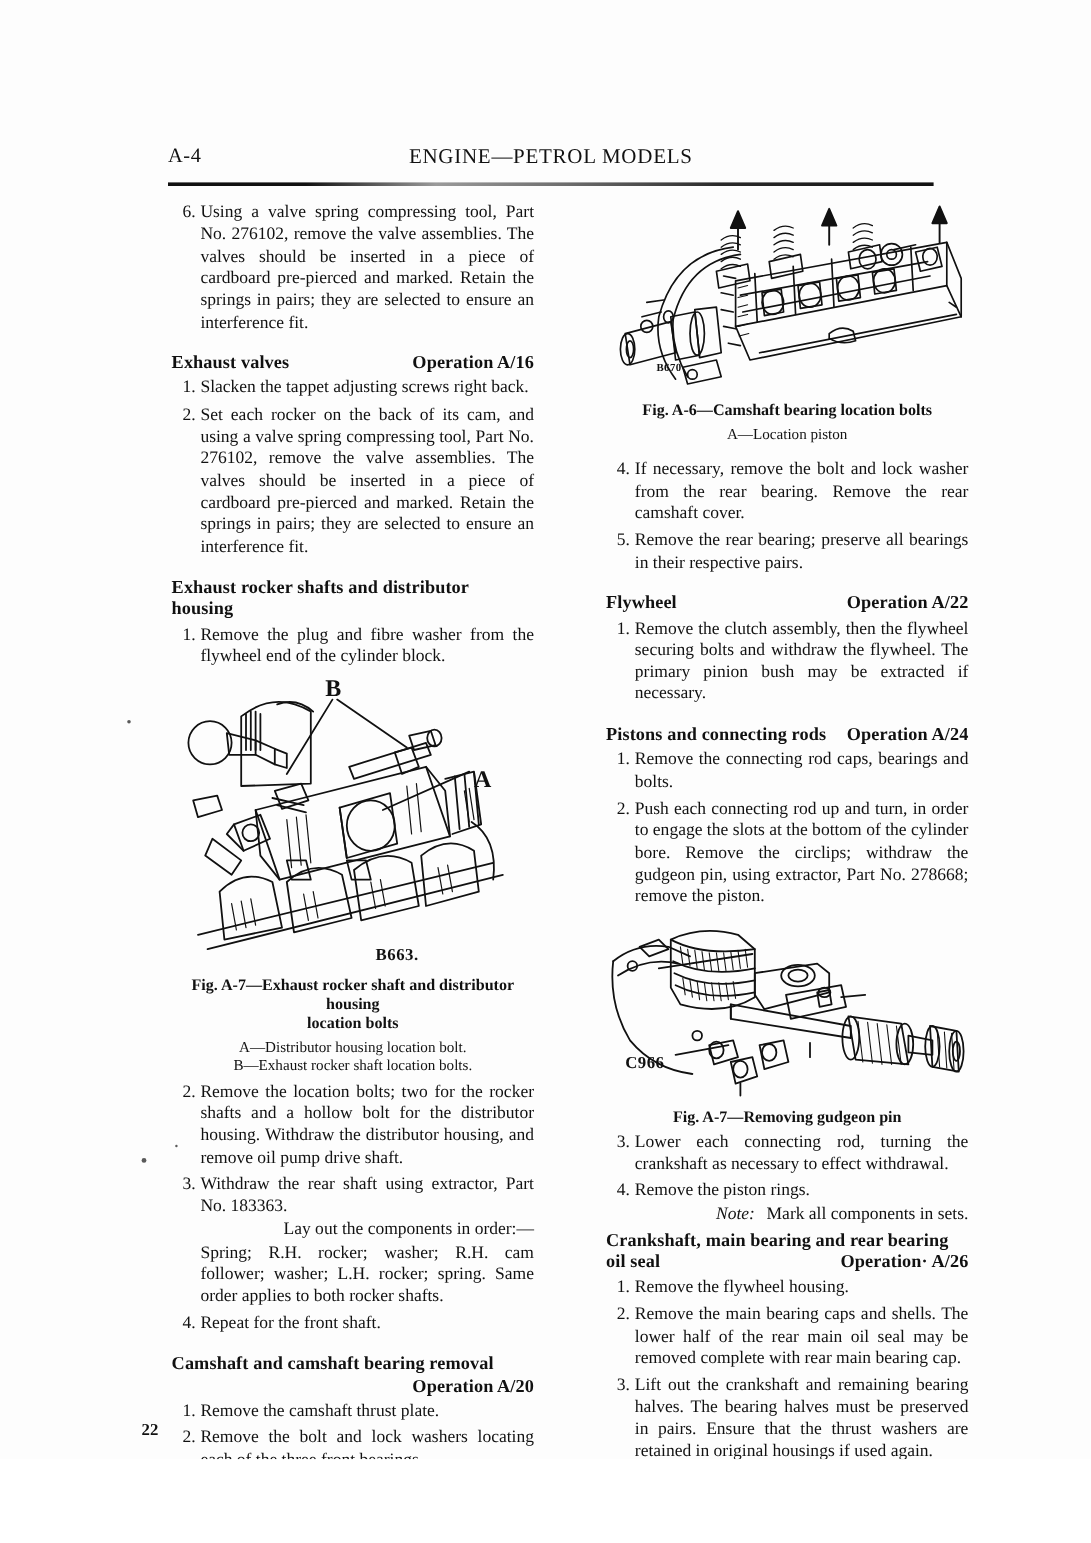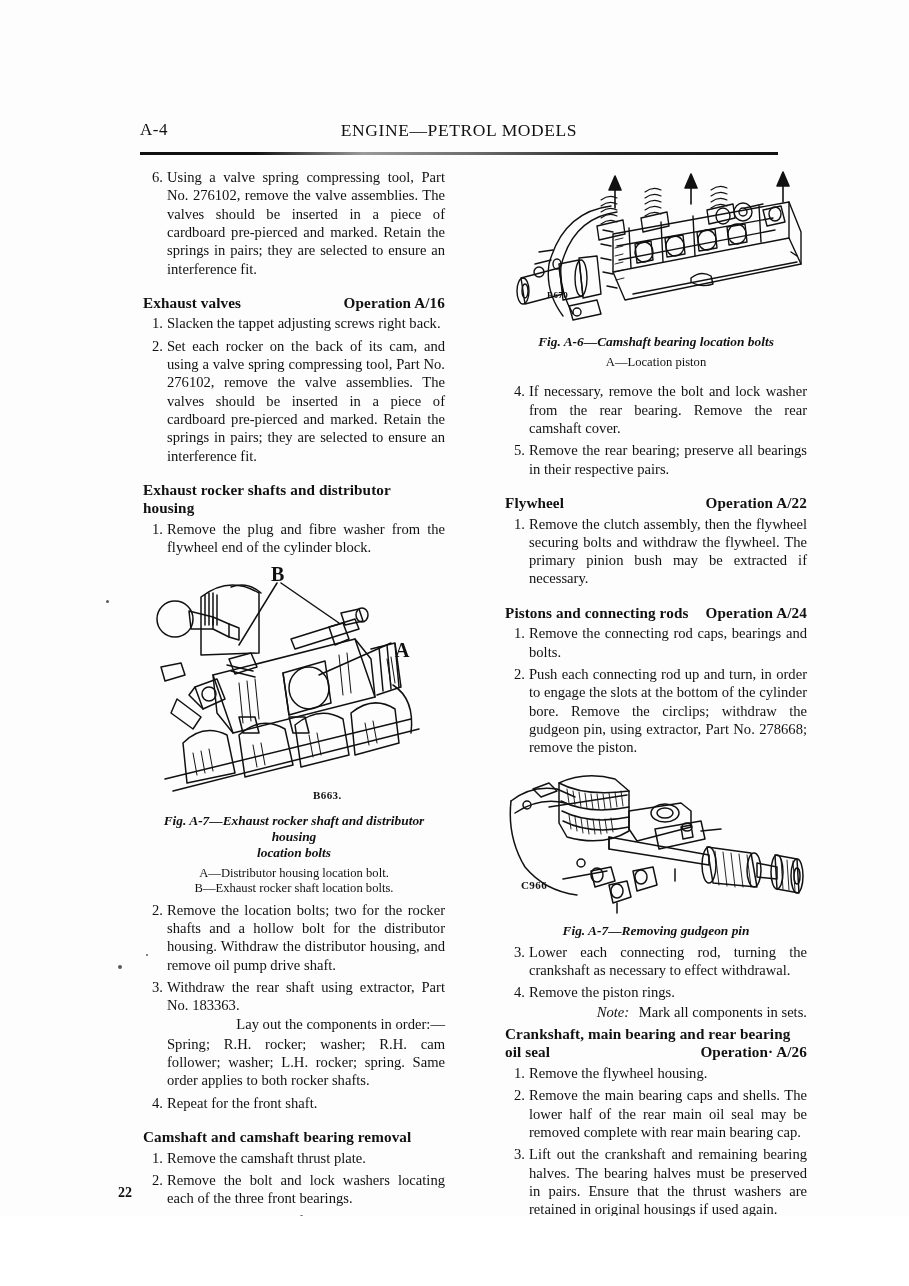--- a/index.html
+++ b/index.html
@@ -116,33 +116,32 @@
     width: 302px;
     background: transparent;
   }
   .figart svg { display: block; width: 100%; height: auto; }
   .figcap {
     font-weight: bold;
     font-size: 13.4px;
     line-height: 1.2;
     text-align: center;
     margin: 6px 0 0 0;
-    font-style: italic;
   }
   .figkey {
     font-size: 12.6px;
     line-height: 1.22;
     text-align: center;
     margin-top: 5px;
     font-weight: normal;
   }
   .figkey div { white-space: nowrap; }
   .figcode {
     position: absolute;
-    font-size: 11px;
+    font-size: 14px;
     font-weight: bold;
     letter-spacing: .4px;
   }
   .callout {
     position: absolute;
     font-weight: bold;
     font-size: 20px;
     font-family: "Liberation Serif", serif;
   }
 
@@ -295,20 +294,21 @@
       <span class="cont">Spring; R.H. rocker; washer; R.H. cam follower; washer; L.H. rocker; spring.  Same order applies to both rocker shafts.</span>
     </div>
 
     <div class="numitem">
       <span class="num">4.</span>
       <span class="txt last">Repeat for the front shaft.</span>
     </div>
 
     <div class="sechead">
       <span class="h-title">Camshaft and camshaft bearing removal</span>
+      <span class="op-below">Operation A/20</span>
     </div>
 
     <div class="numitem">
       <span class="num">1.</span>
       <span class="txt last">Remove the camshaft thrust plate.</span>
     </div>
 
     <div class="numitem">
       <span class="num">2.</span>
       <span class="txt">Remove the bolt and lock washers locating each of the three front bearings.</span>
@@ -319,21 +319,21 @@
       <span class="txt">Withdraw the camshaft until the third bearing is clear of No. 2 bearing housing; split the bearings and lay aside.  Remove the camshaft and front bearing.</span>
 
     </div>
 
   </div>
 
   <div class="col col-right">
 
     <div class="figbox" style="margin-top:0;">
       <div class="figart">
-        <span class="figcode" style="left:42px; top:122px; font-size:9px;">B670</span>
+        <span class="figcode" style="left:42px; top:133px; font-size:9px;">B670</span>
 
         <svg viewBox="0 0 302 160" xmlns="http://www.w3.org/2000/svg" aria-hidden="true">
           <g fill="none" stroke="#111" stroke-width="1.4" stroke-linecap="round" stroke-linejoin="round">
 
             <g stroke-width="1.6">
               <path d="M110 40 L110 12"></path>
                 <path d="M104 22 L110 8 L116 22 Z" fill="#111"></path>
               <path d="M186 36 L186 10"></path>
                 <path d="M180 20 L186 6 L192 20 Z" fill="#111"></path>
               <path d="M278 34 L278 8"></path>

